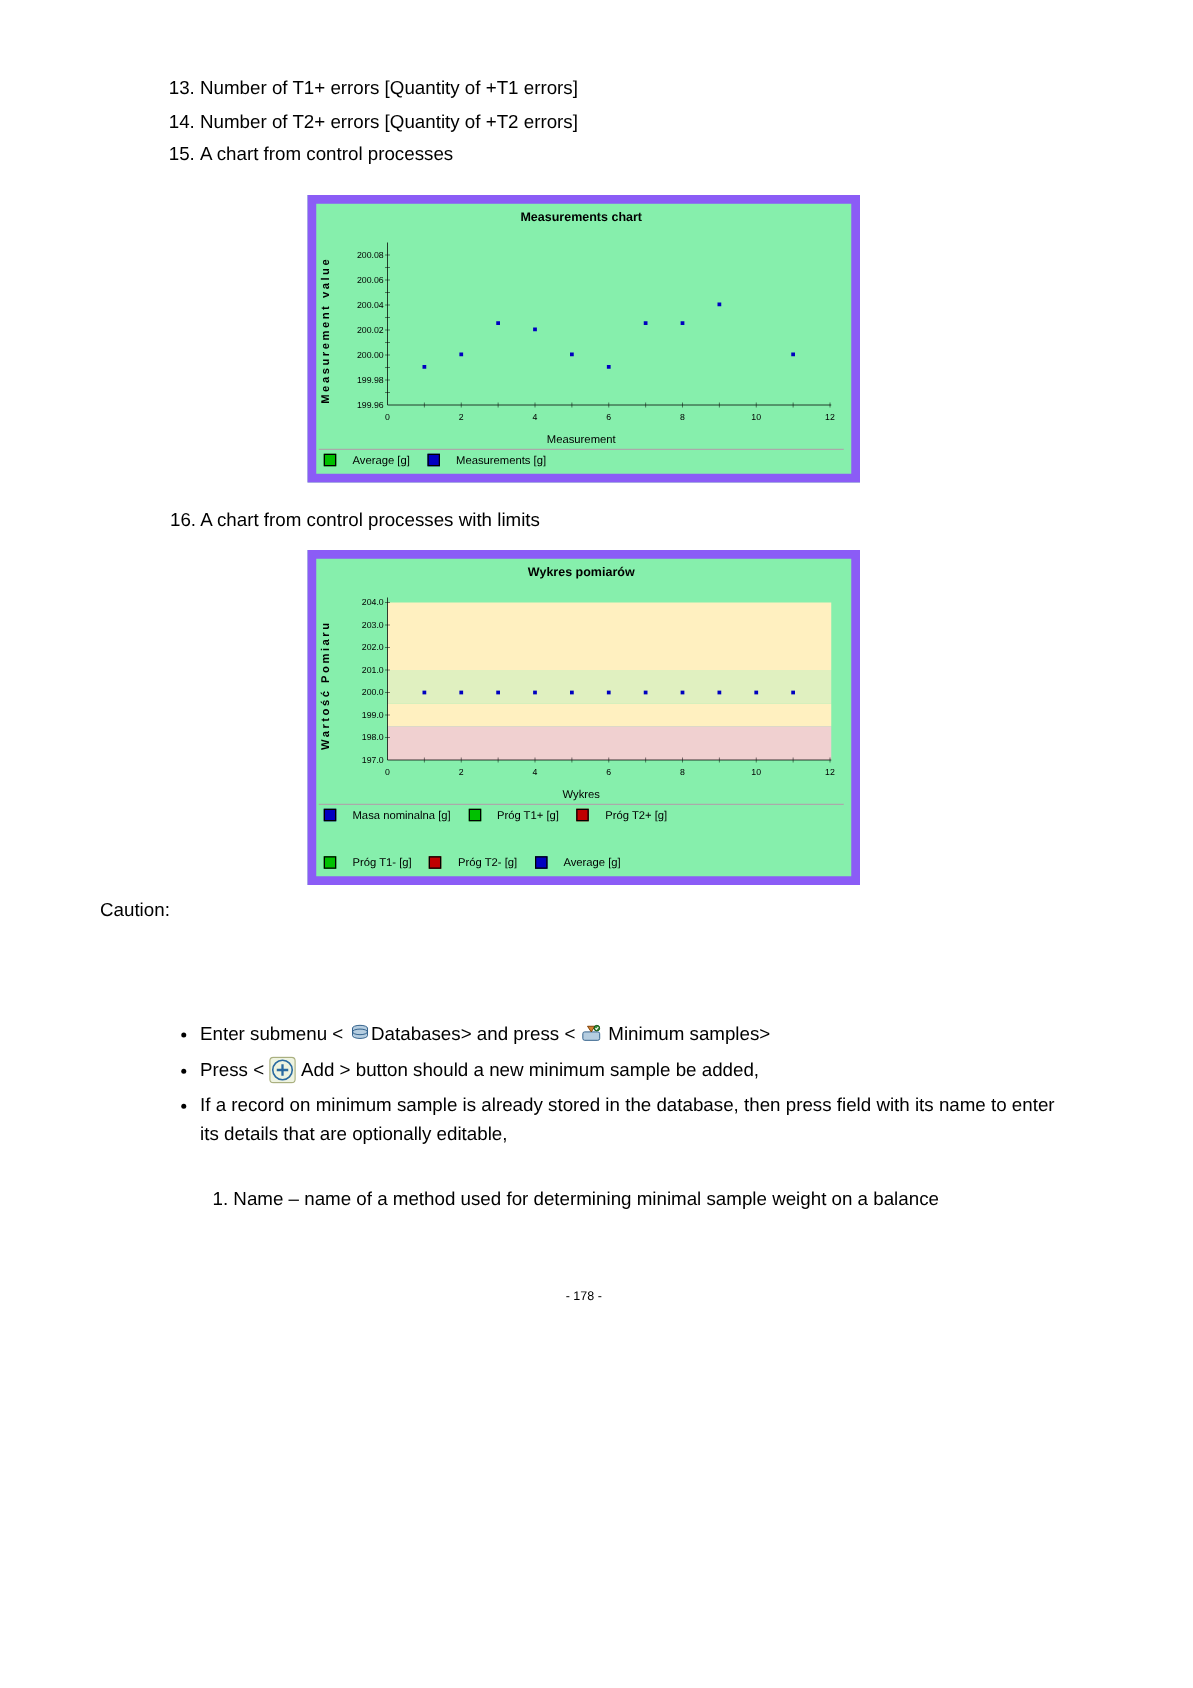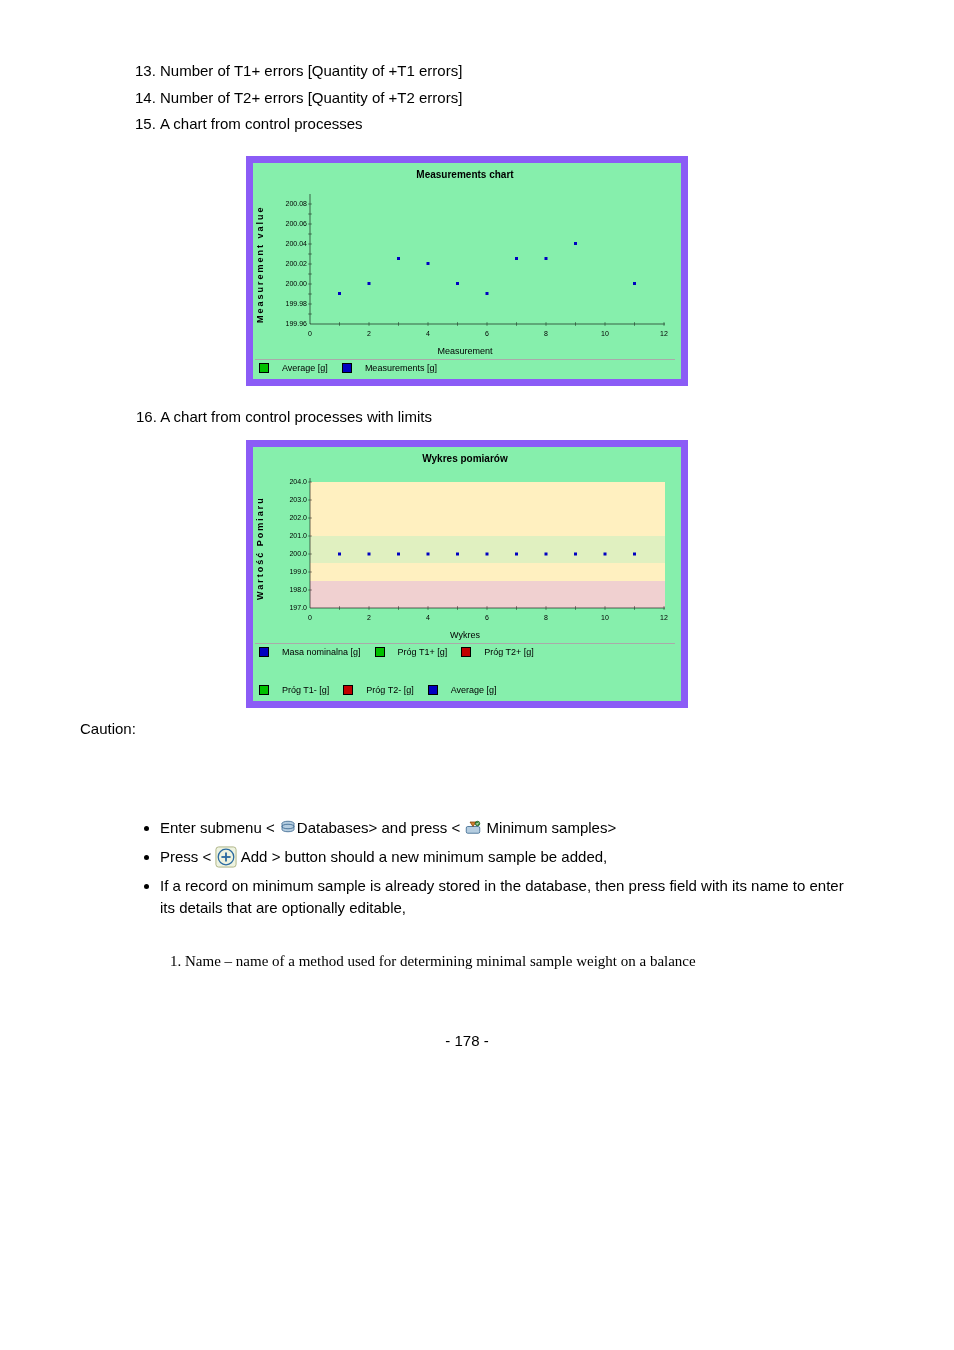--- a/index.html
+++ b/index.html
@@ -119,26 +119,25 @@
     vertical-align: middle;
     position: relative;
     top: -1px;
   }
   .sublist {
     padding-left: 90px;
     margin-top: 30px;
   }
   .sublist .subitem {
     line-height: 1.5;
-    font-family: Liberation Serif, serif;
   }
   .footer {
     text-align: center;
     margin-top: 60px;
-    font-size: 15px;
+    font-size: 10px;
   }
 </style>
 </head>
 <body>
 
 <div class="page">
 
   <ol class="numbered" start="13">
     <li><span>Number of T1+ errors  [Quantity of +T1 errors]</span></li>
     <li><span>Number of T2+ errors  [Quantity of +T2 errors]</span></li>

